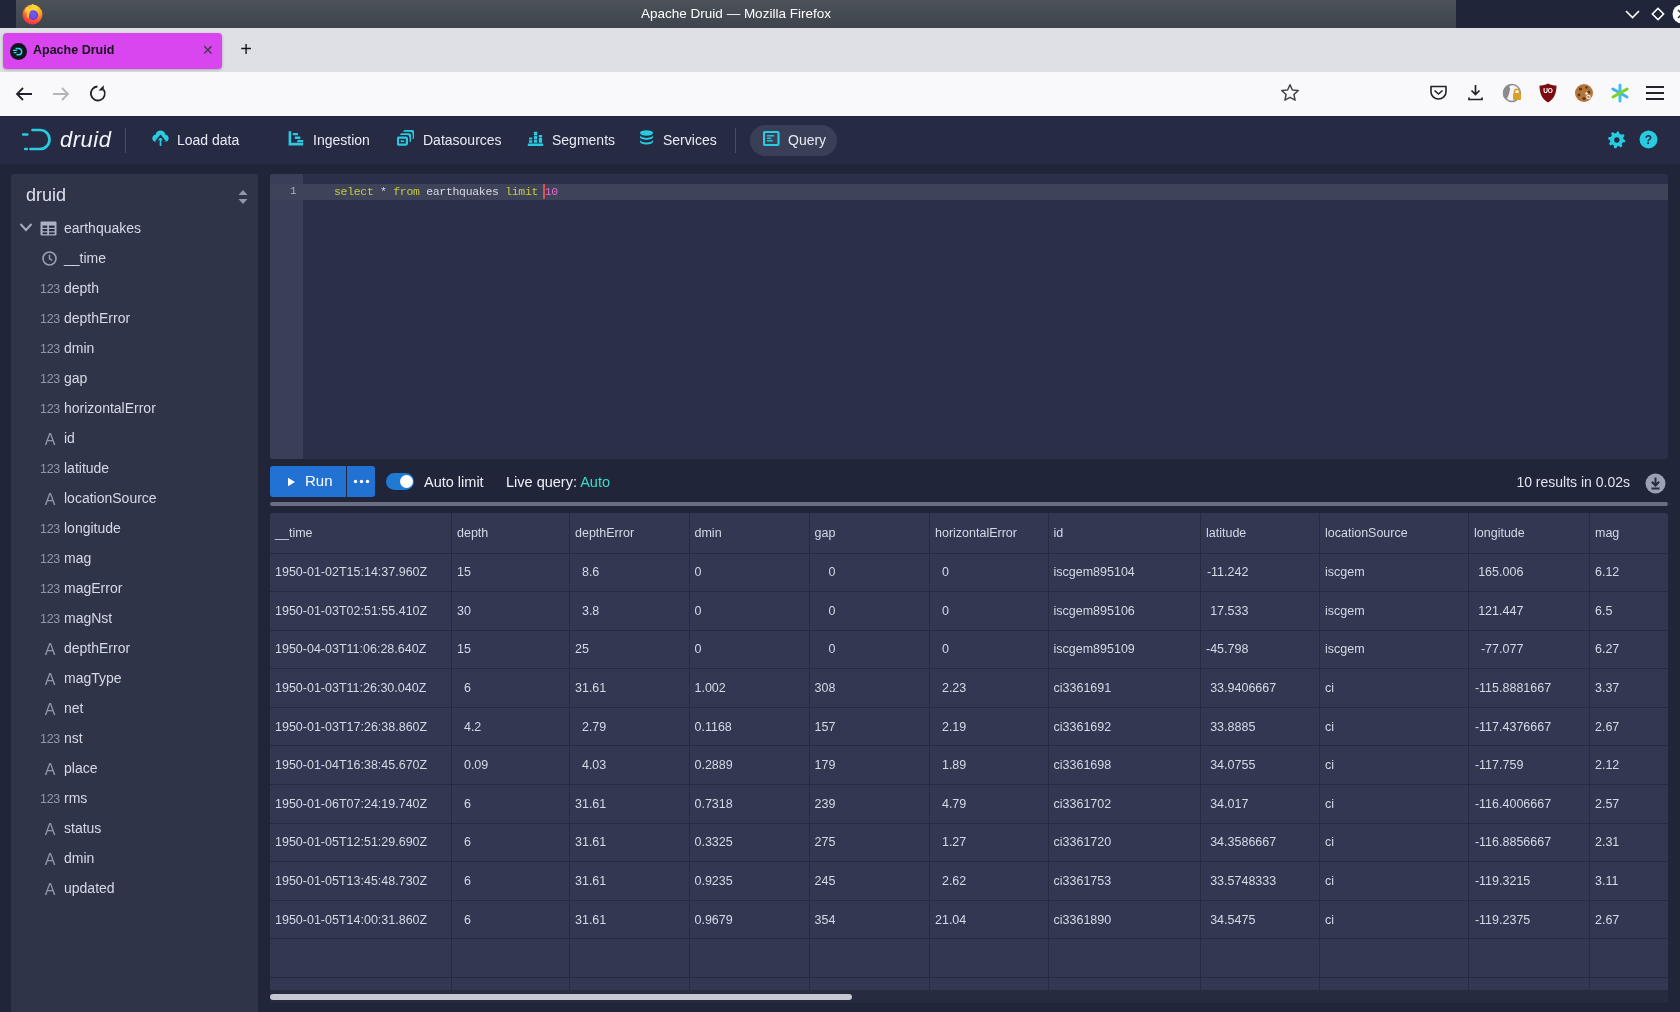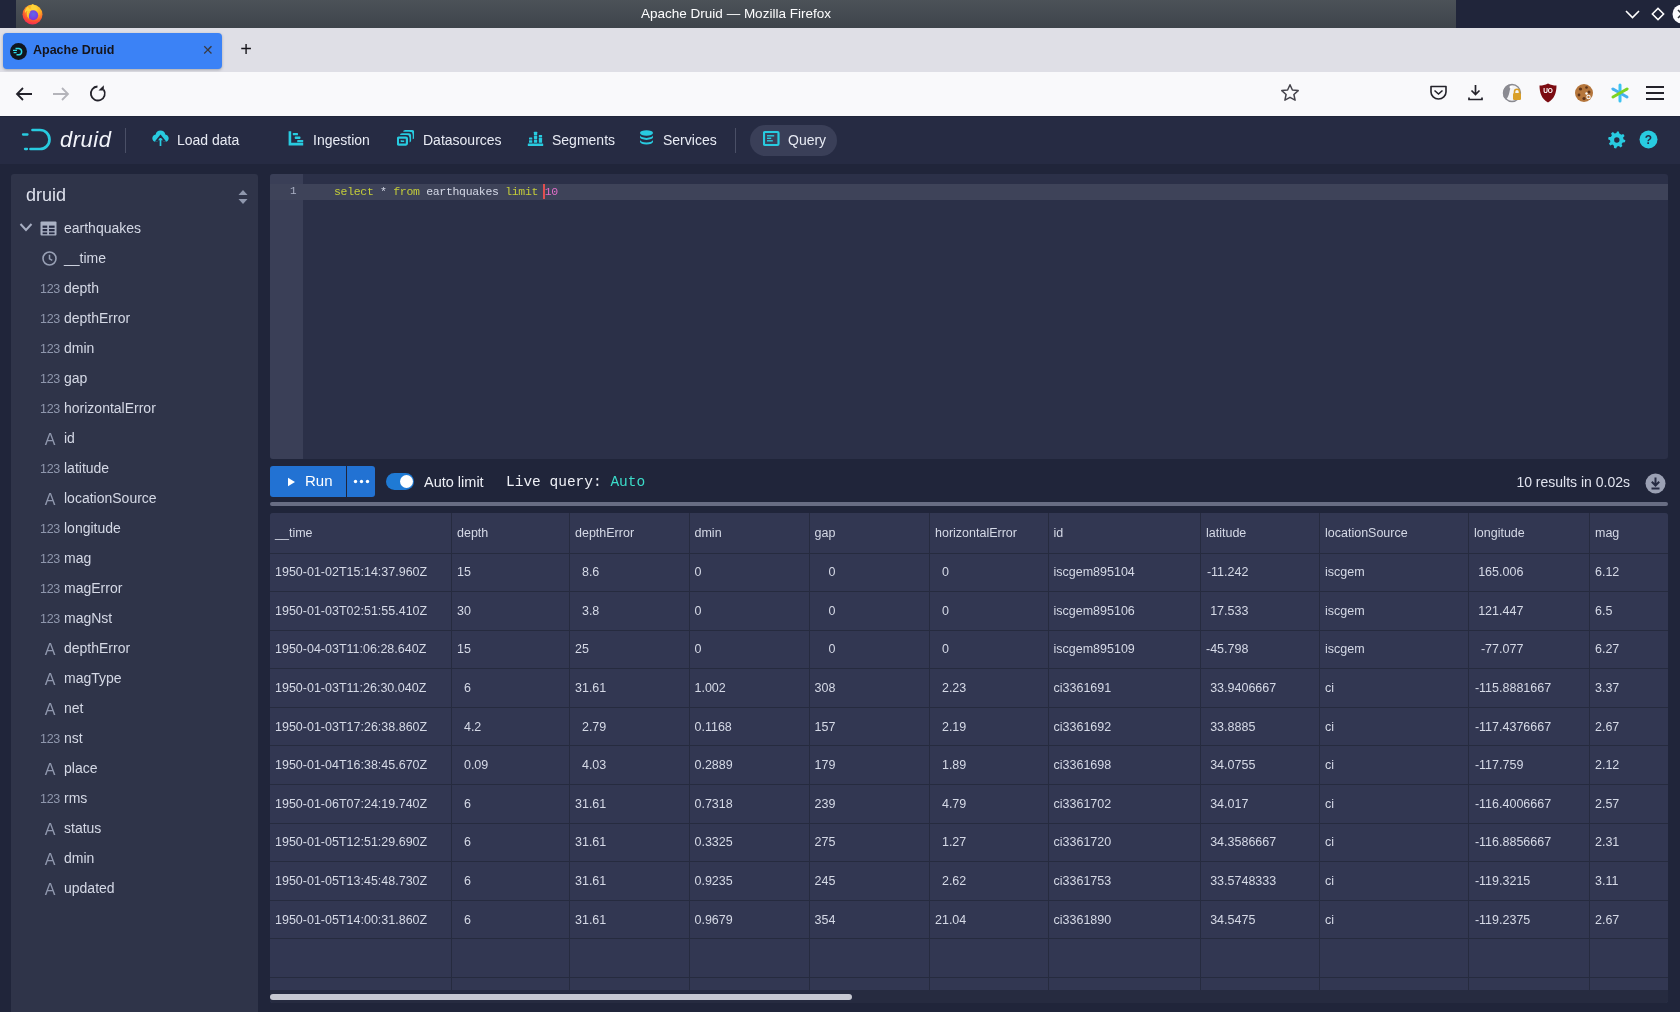--- a/index.html
+++ b/index.html
@@ -4,21 +4,21 @@
 html,body{margin:0;padding:0;width:1680px;height:1012px;overflow:hidden;background:#20253a;
 font-family:"Liberation Sans",sans-serif;}
 *{box-sizing:border-box;}
 .abs{position:absolute;}
 
 #titlebar{position:absolute;left:16px;top:0;width:1440px;height:28px;
 background:linear-gradient(#4c5258,#3e444b);color:#ffffff;}
 #titlebar .title{position:absolute;left:0;right:0;top:0;height:28px;line-height:28px;text-align:center;
 font-size:13.5px;color:#fdfdfe;}
 #tabbar{position:absolute;left:0;top:28px;width:1680px;height:44px;background:#dfdfe6;}
-#tab{position:absolute;left:3px;top:5px;width:219px;height:36px;background:#3b82f6;border-radius:4px;
+#tab{position:absolute;left:3px;top:5px;width:219px;height:36px;background:#d946ef;border-radius:4px;
 box-shadow:0 1px 3px rgba(0,0,0,.25);}
 #tab .t{position:absolute;left:30px;top:10px;font-size:12.5px;font-weight:700;color:#15141a;}
 #tab .x{position:absolute;left:199px;top:9px;font-size:14px;color:#3a3a40;}
 #newtab{position:absolute;left:234px;top:9px;width:24px;height:24px;font-size:20px;font-weight:400;color:#15141a;text-align:center;line-height:24px;}
 #toolbar{position:absolute;left:0;top:72px;width:1680px;height:44px;background:#f9f9fb;}
 #urlbar{position:absolute;left:232px;top:4px;width:698px;height:34px;background:#ffffff;
 border:1px solid #d0d0d4;border-radius:4px;}
 #urlbar .txt{position:absolute;left:60px;top:7px;font-size:13.5px;color:#1b1b1f;white-space:pre;}
 #urlbar .txt .dim{color:#74747a;}
 
@@ -43,21 +43,21 @@
 #code .kw{color:#c3cc3a;}
 #code .num{color:#e06ec8;}
 #cursor{position:absolute;top:10px;width:2px;height:15px;background:#e04f4f;}
 
 #runbtn{position:absolute;left:270px;top:350px;width:76px;height:31px;background:#2272d3;border-radius:3px 0 0 3px;color:#ffffff;font-size:15px;padding-left:8px;}
 #runbtn .lbl{position:absolute;left:35px;top:6px;}
 #dots{position:absolute;left:347px;top:350px;width:28px;height:31px;background:#2272d3;border-radius:0 3px 3px 0;}
 #toggle{position:absolute;left:386px;top:357px;width:28px;height:17px;background:#1f7ad4;border-radius:9px;}
 #toggle .knob{position:absolute;left:13.5px;top:1.5px;width:13.5px;height:13.5px;background:#ffffff;border-radius:50%;}
 #autolimit{position:absolute;left:424px;top:358px;font-size:14.5px;color:#eef0f6;}
-#livequery{position:absolute;left:506px;top:358px;font-size:14.5px;color:#eef0f6;font-family:Liberation Mono, monospace;}
+#livequery{position:absolute;left:506px;top:358px;font-size:14.5px;color:#eef0f6;}
 #livequery .auto{color:#3bdcc9;}
 #results-meta{position:absolute;right:50px;top:358px;font-size:14px;color:#e0e3ee;}
 #divider{position:absolute;left:270px;top:386px;width:1398px;height:3.5px;background:#686d83;border-radius:2px;}
 
 #tablewrap{position:absolute;left:270px;top:397px;width:1398px;height:490px;background:#2d3249;border-radius:3px;overflow:hidden;}
 table{border-collapse:collapse;table-layout:fixed;width:1398px;font-size:12.5px;color:#d5d9e6;}
 td,th{padding:0 0 0 5px;font-weight:400;text-align:left;border-right:1px solid #262b3f;border-bottom:1px solid #262b3f;
 overflow:hidden;white-space:nowrap;background:#323752;}
 th{height:40px;}
 td{height:38.6px;}

